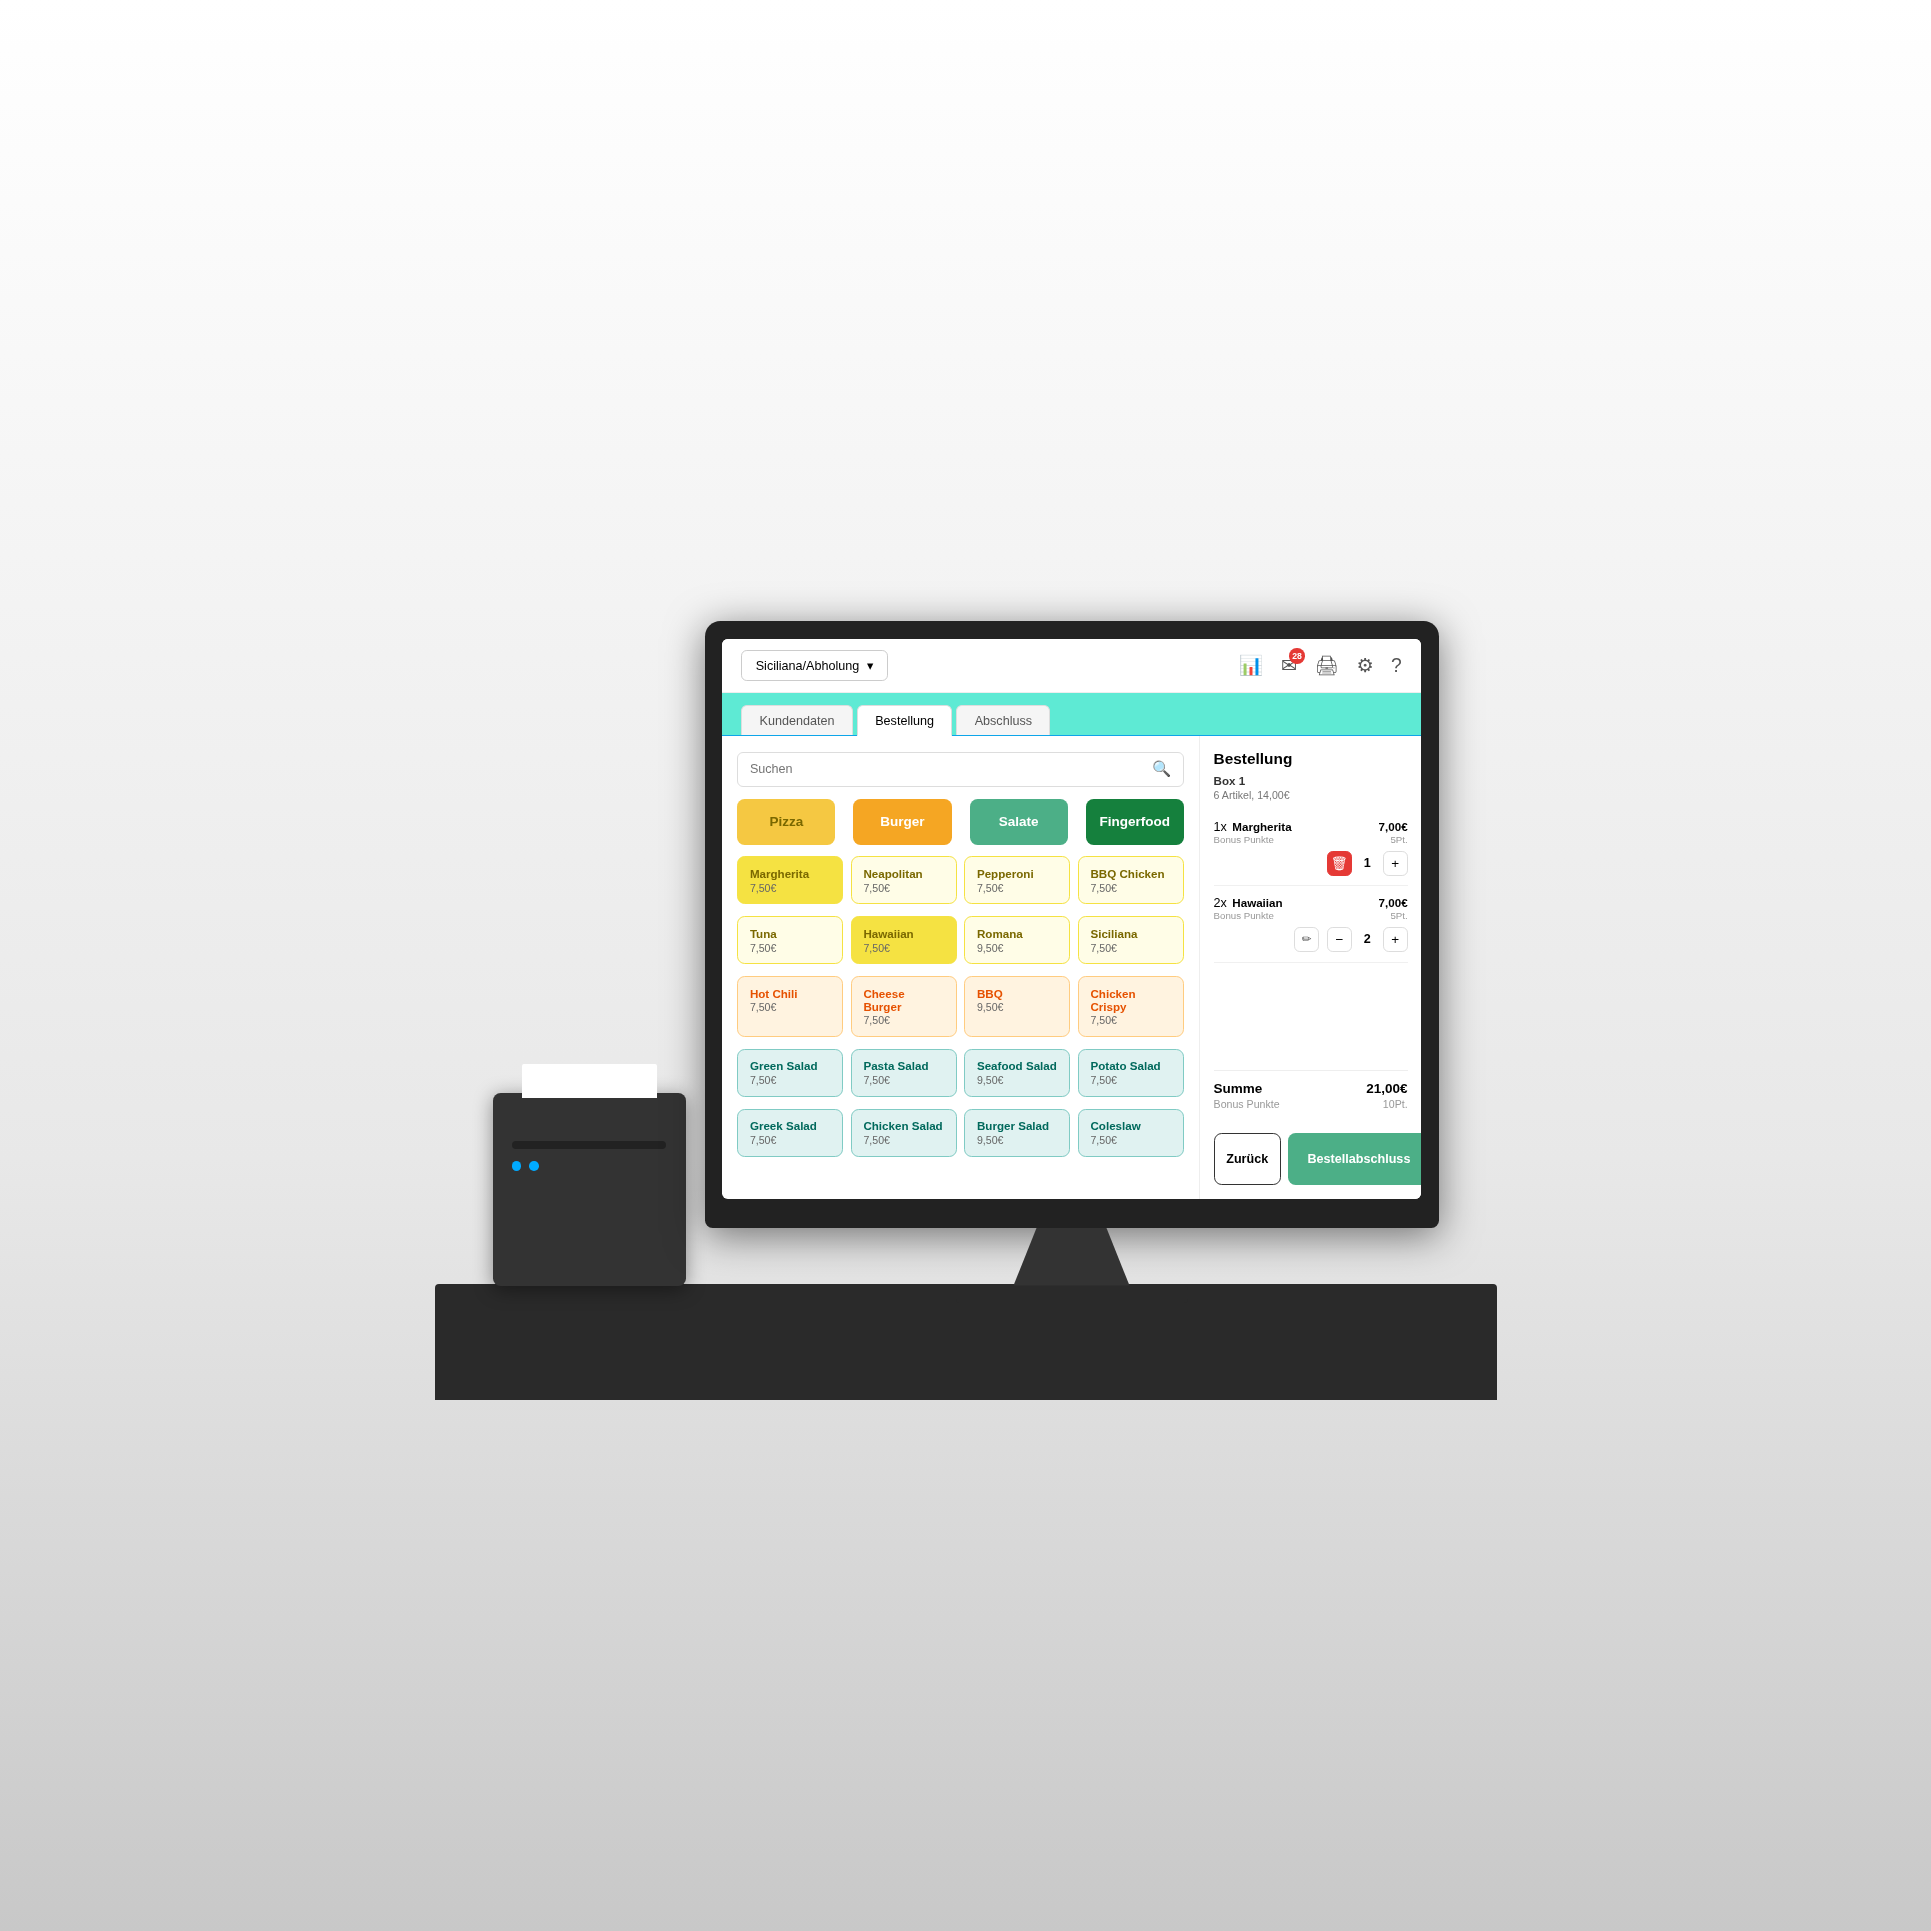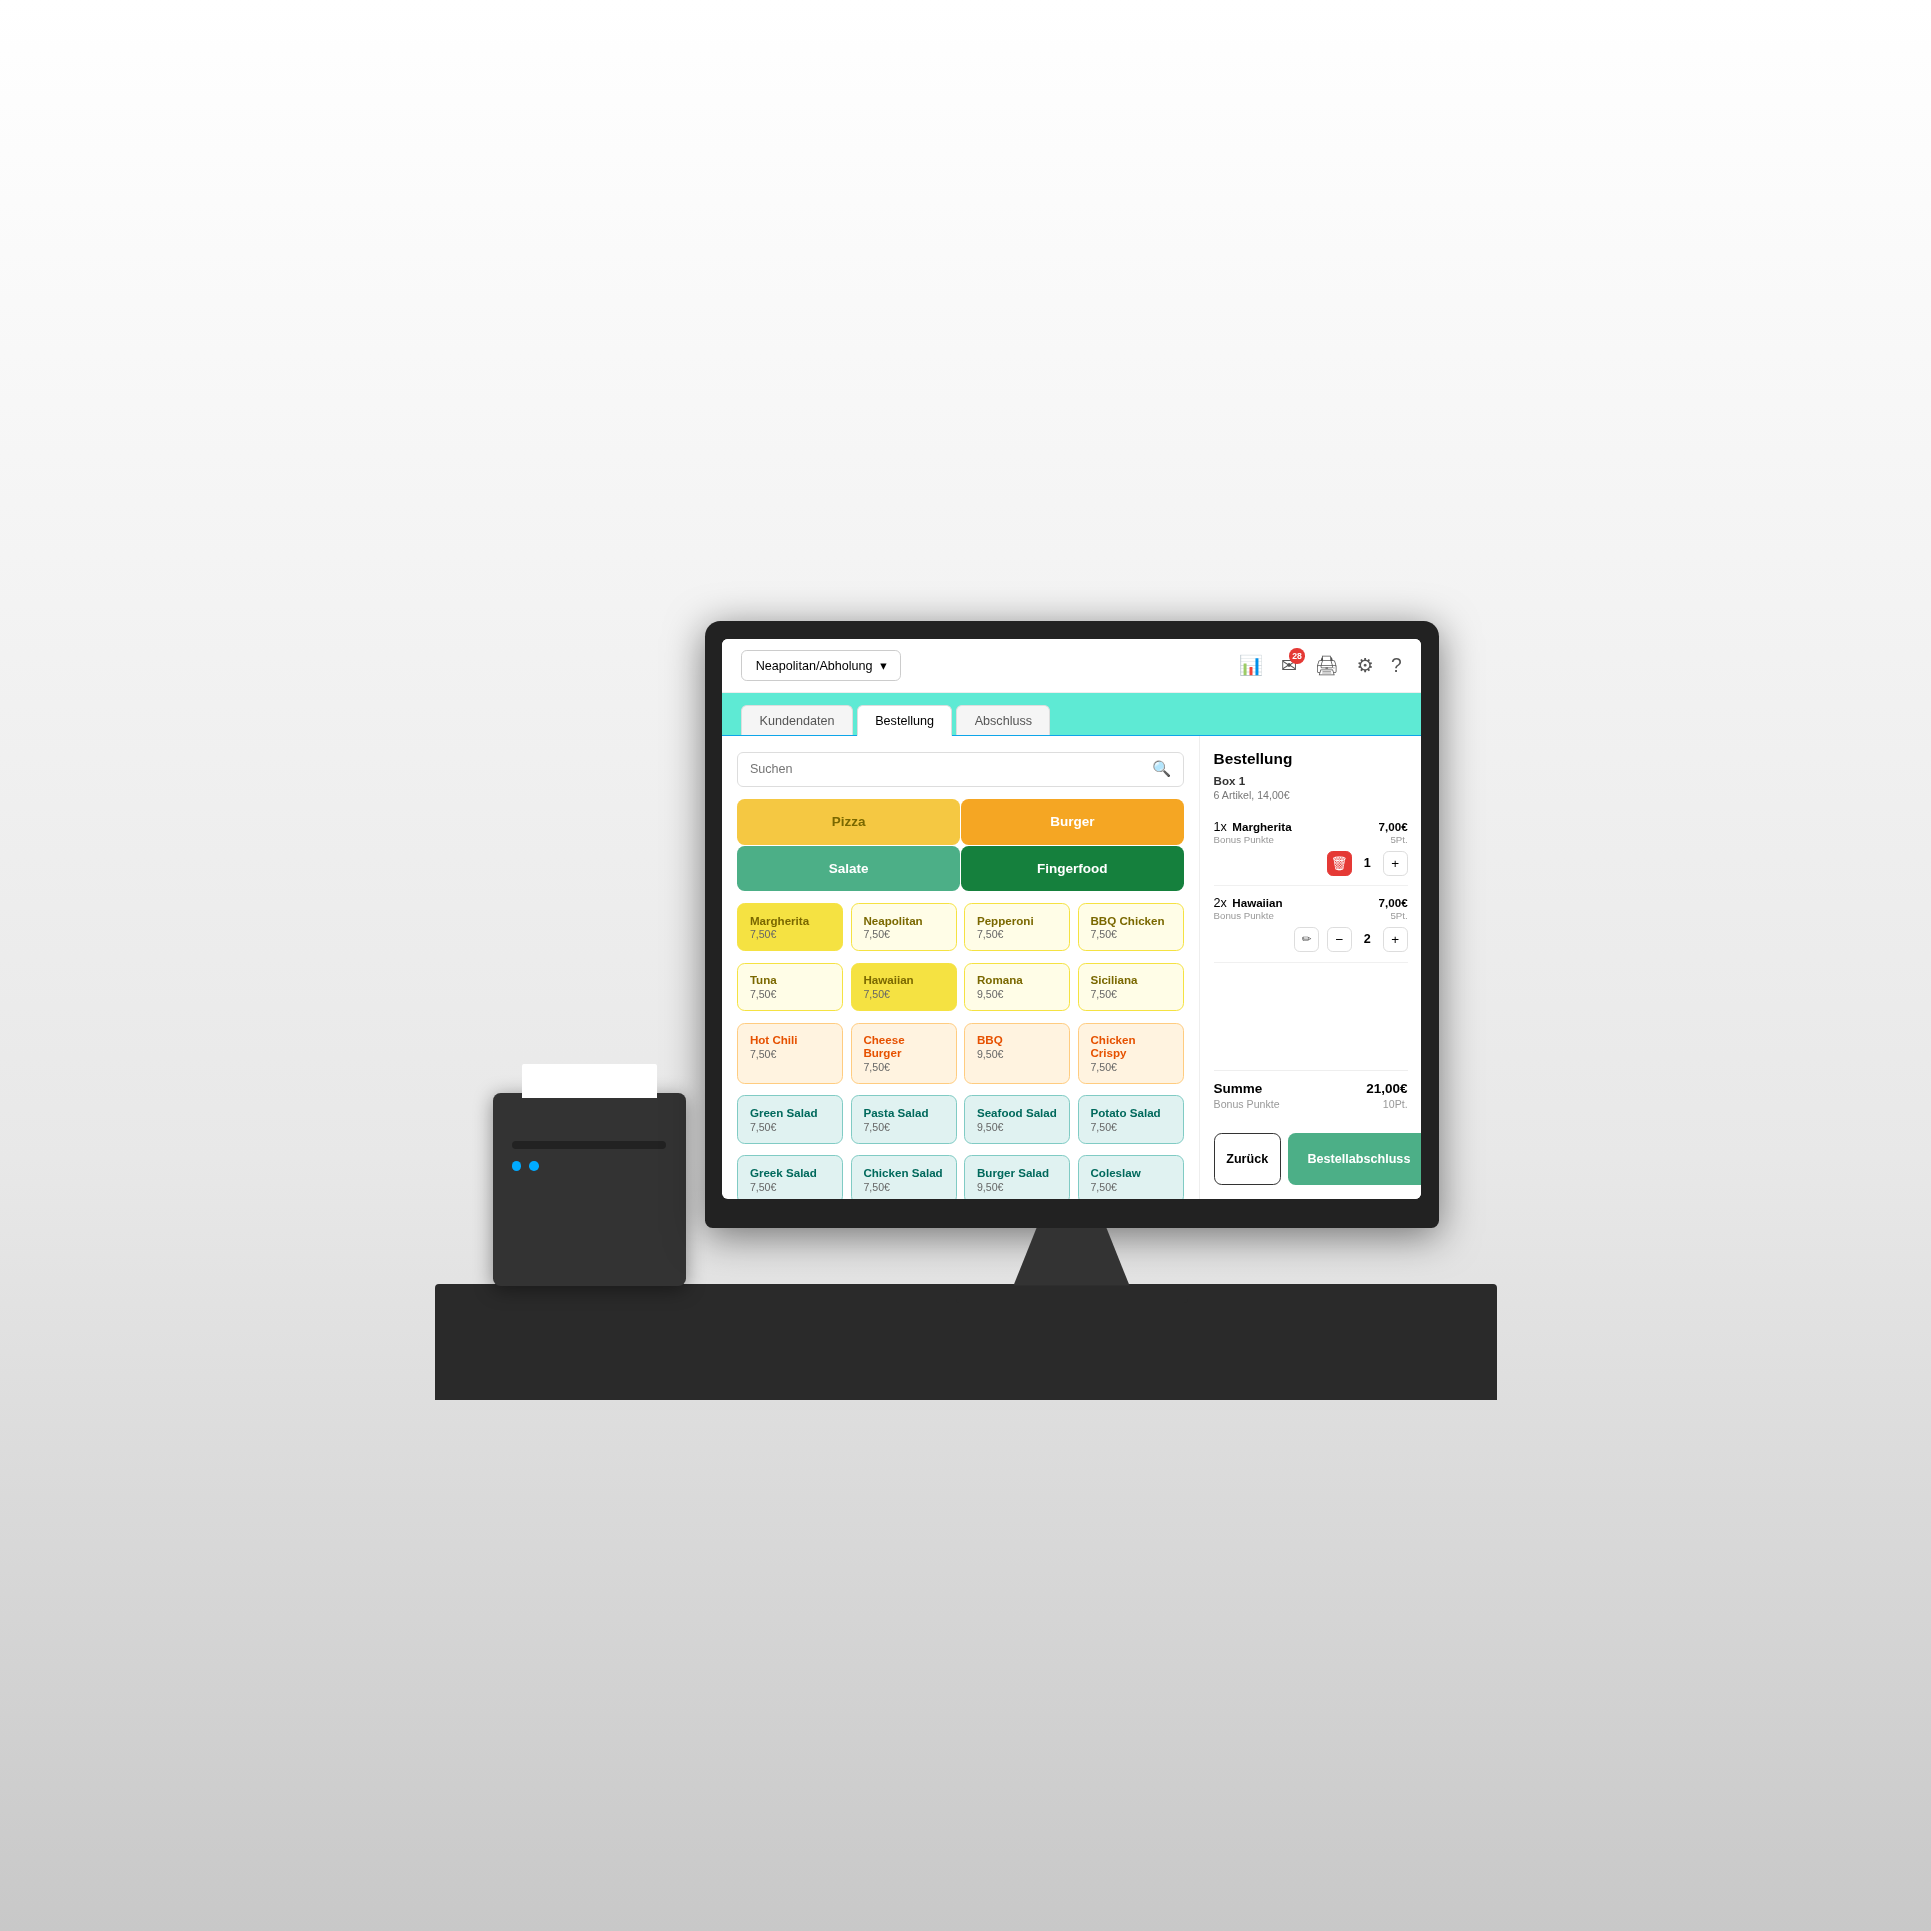--- a/index.html
+++ b/index.html
@@ -223,22 +223,22 @@
       outline: none;
       flex: 1;
       font-size: 12.6px;
       color: #999;
     }
     .search-icon-char { color: #999; font-size: 15.4px; }
 
     
     .categories {
       display: grid;
-      grid-template-columns: repeat(2, 1fr);
-      gap: 1px;
+      grid-template-columns: repeat(4, 1fr);
+      gap: 18px;
       border-radius: 14px;
     }
     .category-btn {
       padding: 15.4px 7.7px;
       border-radius: 7.7px;
       border: none;
       font-size: 13.5px;
       font-weight: 600;
       color: #fff;
       cursor: pointer;
@@ -440,21 +440,21 @@
   </div>
 
   <div class="monitor">
     <div class="monitor-frame">
       <div class="monitor-screen">
 
         <div class="pos-app">
 
           <div class="pos-header">
             <button class="dropdown-btn">
-              <span>Neapolitan/Abholung</span>
+              <span>Siciliana/Abholung</span>
               <span>▾</span>
             </button>
             <div class="header-icons">
               <div class="header-icon">📊</div>
               <div class="header-icon" style="position:relative;">
                 ✉
                 <div class="badge">28</div>
               </div>
               <div class="header-icon">🖨</div>
               <div class="header-icon">⚙</div>

